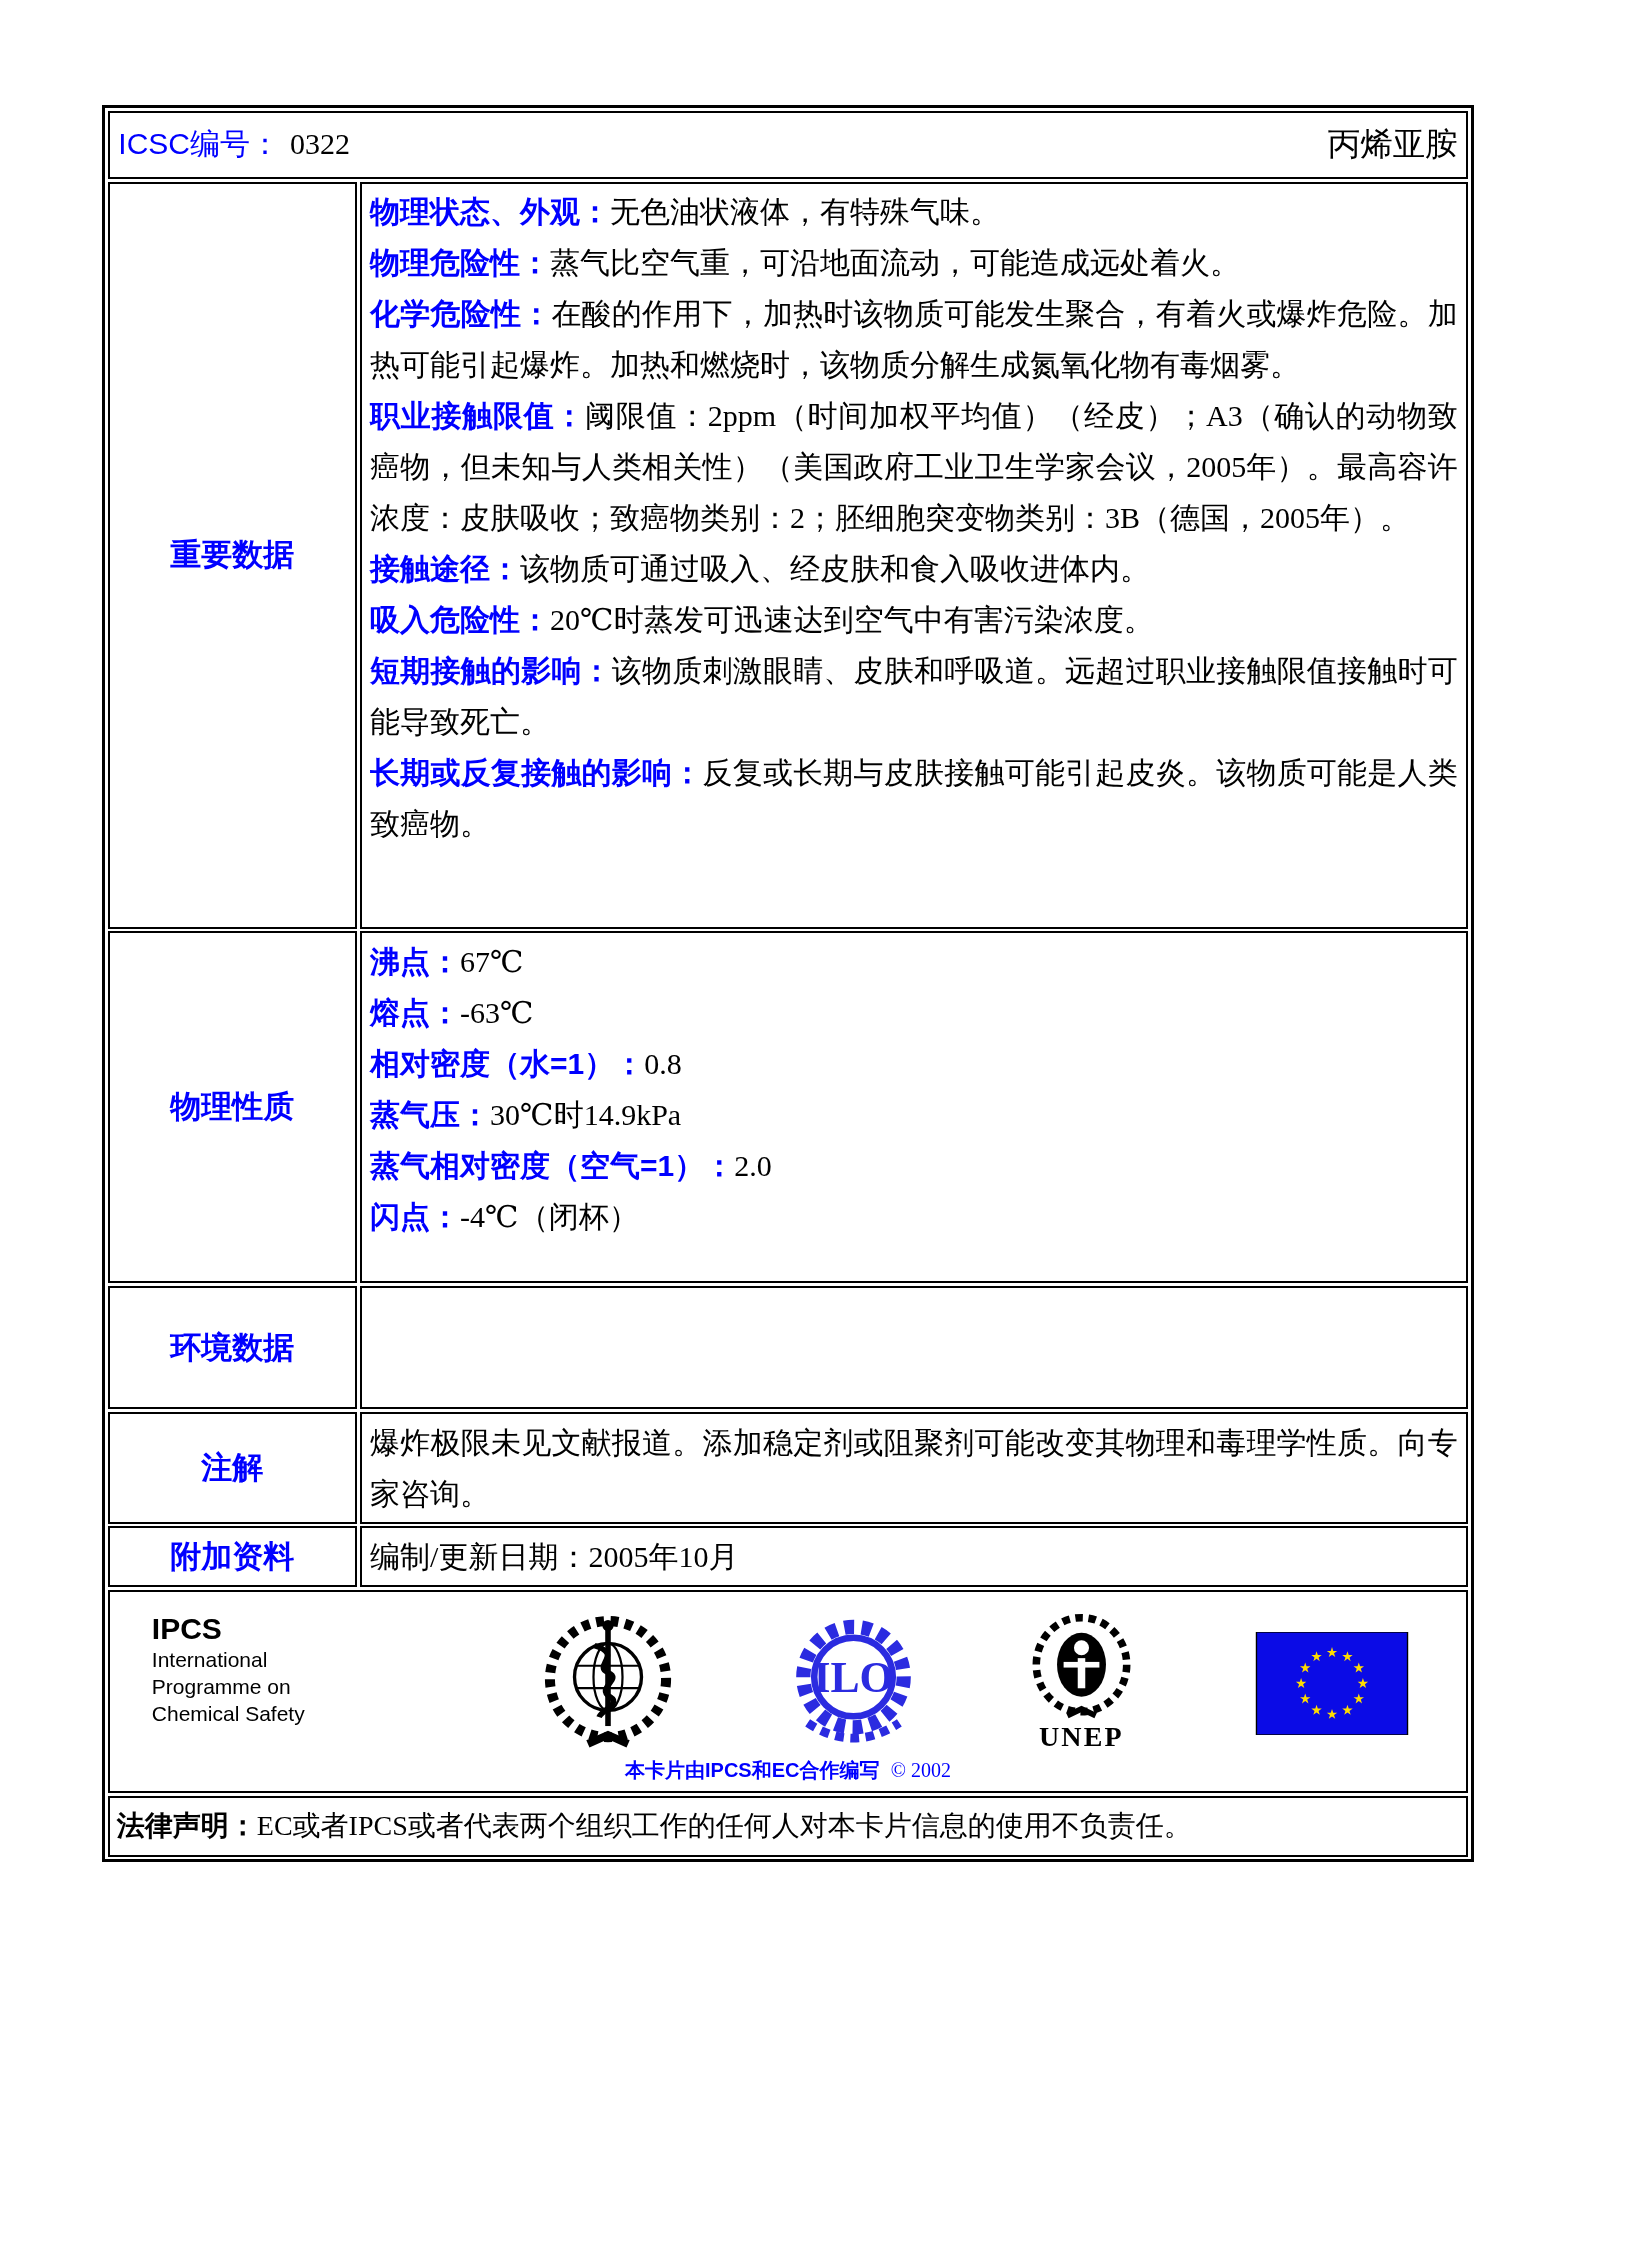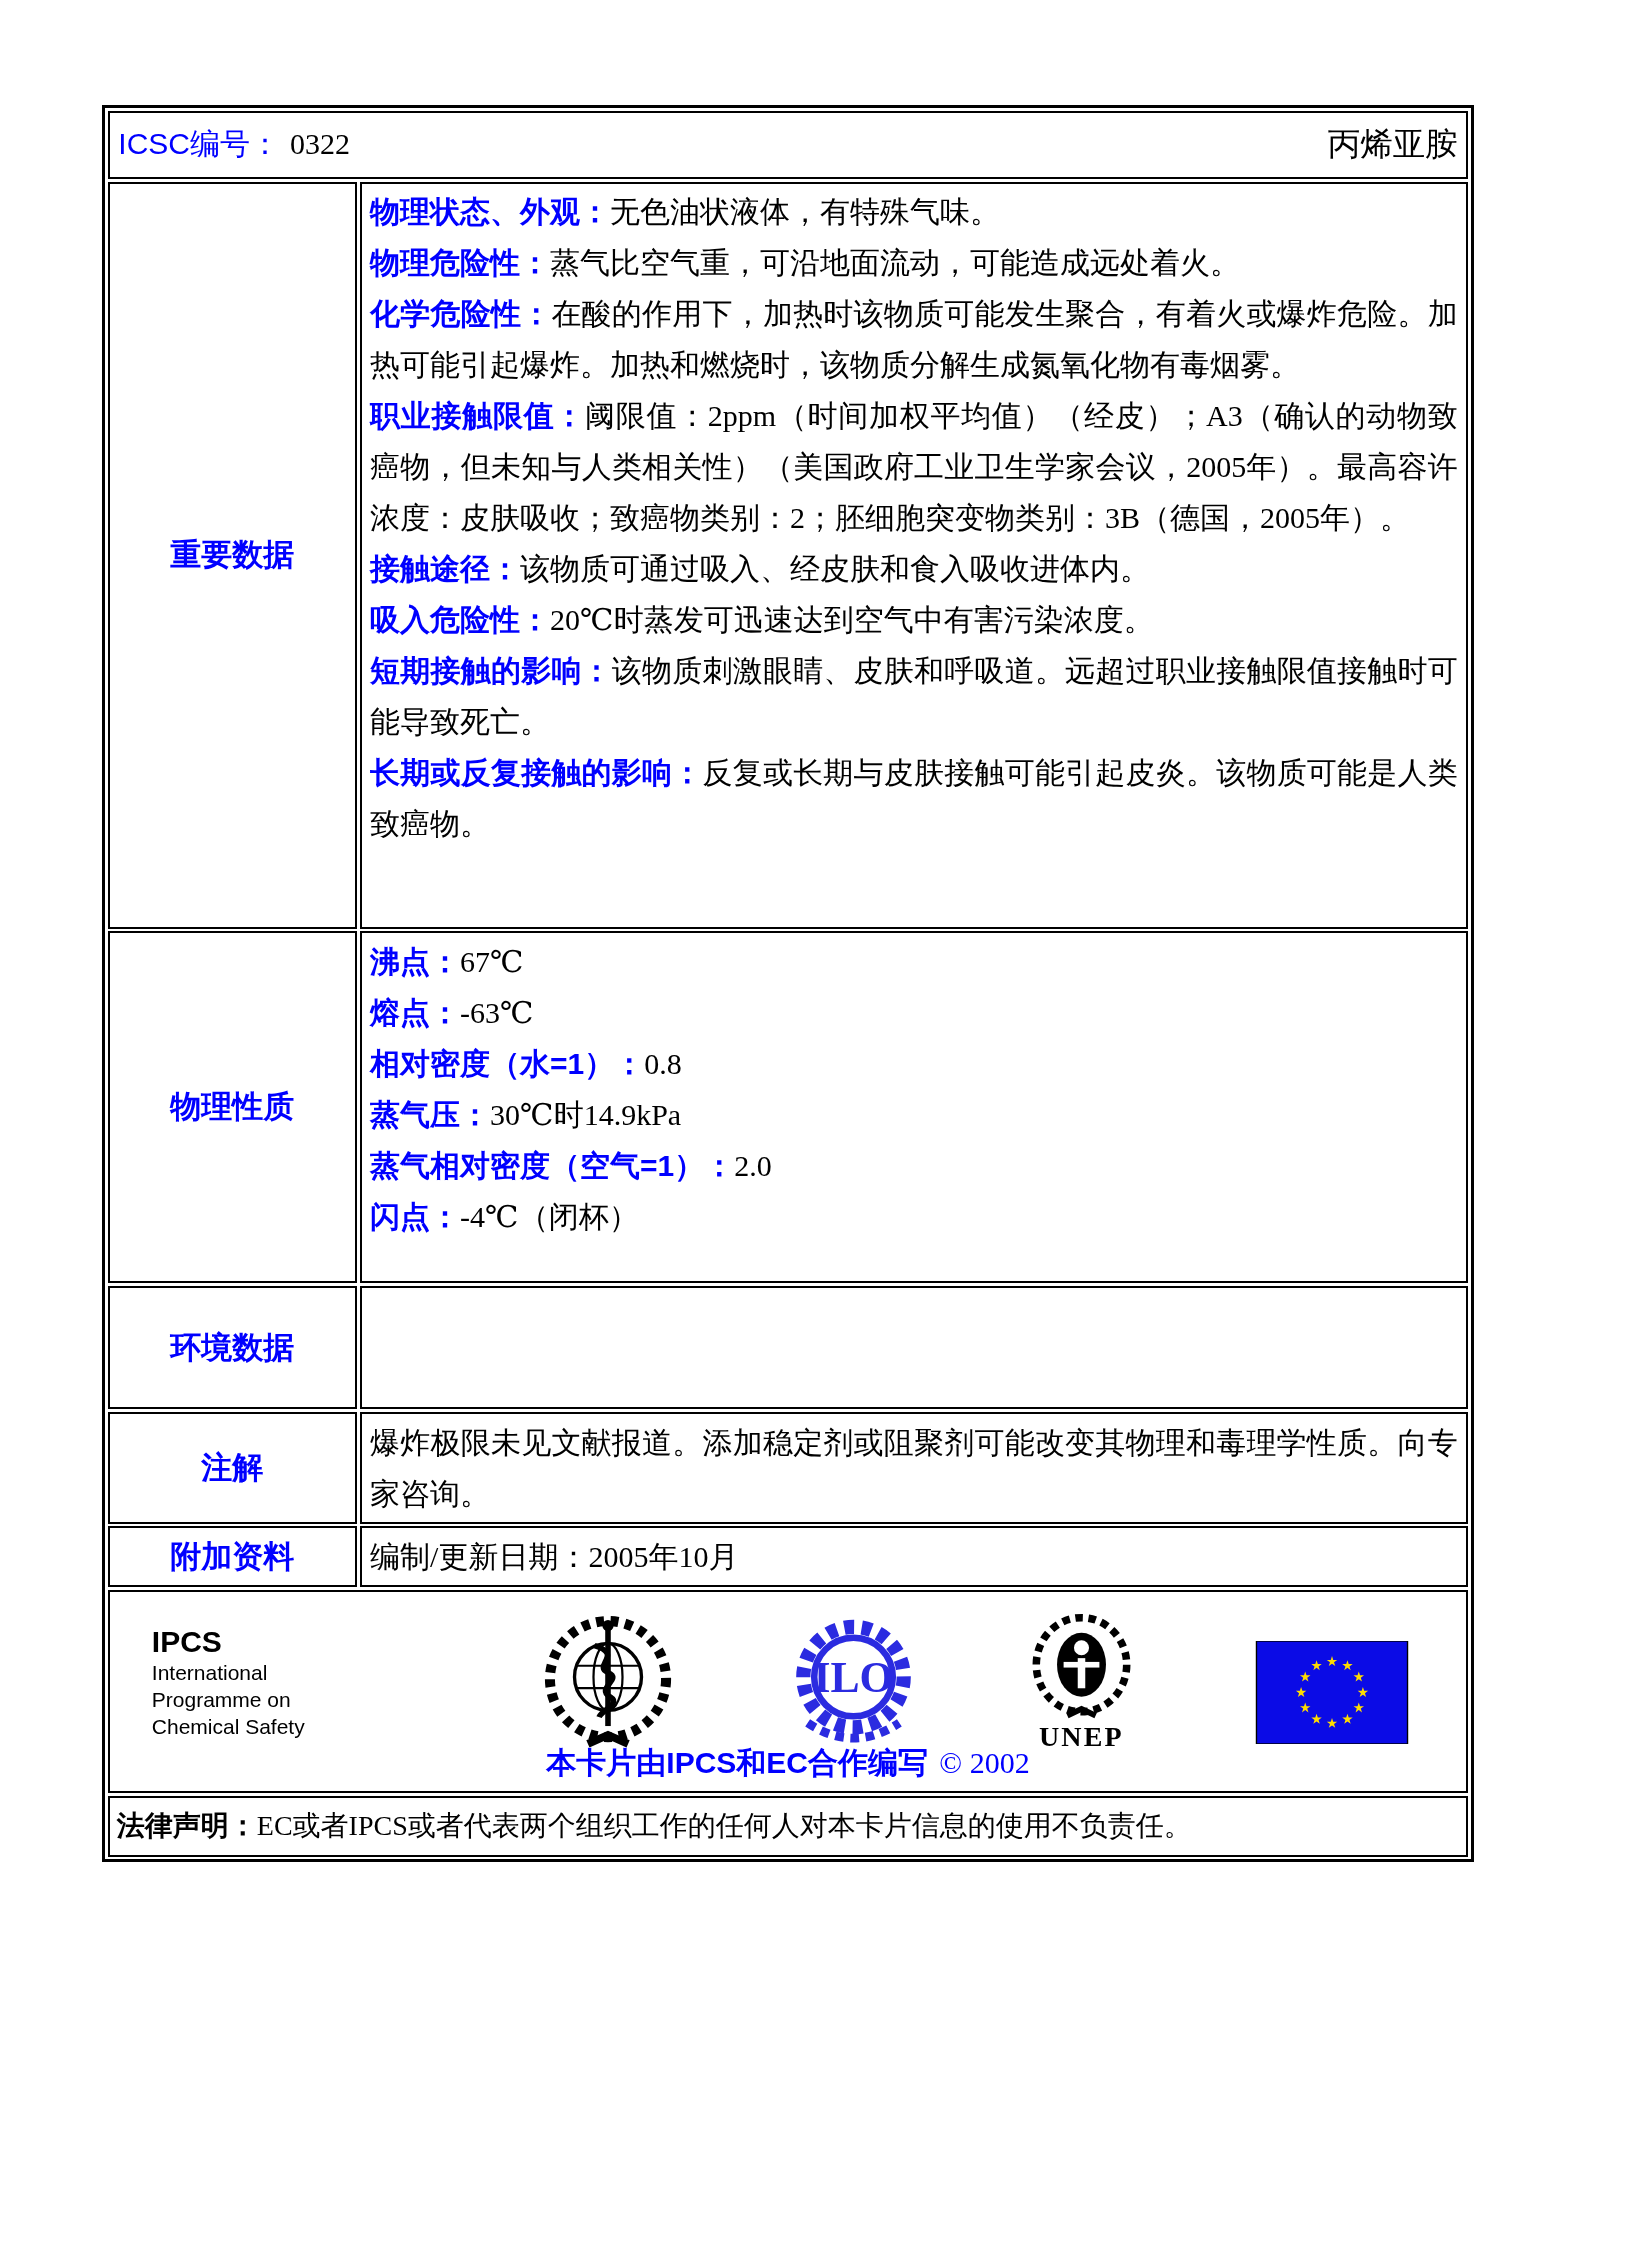--- a/index.html
+++ b/index.html
@@ -24,33 +24,33 @@
         font-size:31px;color:#0000ff;text-align:center;}
   .content-col{flex:1;padding:2.8px 8.5px;font-size:30px;line-height:51px;text-align:justify;}
   .kv .k{color:#0000ff;font-family:"Liberation Sans","DejaVu Sans",sans-serif;font-weight:bold;}
   .kv .v{color:#000;}
   .imp{min-height:747px;}
   .phys{min-height:352px;}
   .env{min-height:123px;}
   .notes{min-height:99px;display:flex;align-items:center;}
   .addl{min-height:40px;display:flex;align-items:flex-start;}
   .logos-cell{flex:1;height:203px;position:relative;padding:4.2px 0;}
-  .logos-strip{position:absolute;top:20px;left:0;width:100%;display:flex;align-items:center;}
+  .logos-strip{position:absolute;top:20px;left:0;width:100%;display:flex;align-items:flex-start;}
   .ipcs-block{margin-left:42px;width:212px;font-family:"Liberation Sans","DejaVu Sans",sans-serif;}
   .ipcs-title{font-size:30px;font-weight:bold;line-height:34px;}
   .ipcs-line{font-size:21px;line-height:27px;}
   .logo-box{display:flex;flex-direction:column;align-items:center;}
   .who-box{margin-left:177px;}
   .ilo-box{margin-left:113px;}
   .unep-box{margin-left:106px;}
   .eu-box{margin-left:117px;margin-top:20px;}
   .unep-word{font-family:"Liberation Serif","DejaVu Serif",serif;font-weight:bold;
         font-size:28px;letter-spacing:2.1px;margin-top:-4.2px;}
   .logos-caption{position:absolute;bottom:7px;left:0;width:100%;text-align:center;
-        font-size:30px;color:#0000ff;}
+        font-size:20px;color:#0000ff;}
   .logos-caption .cap-main{font-family:"Liberation Sans","DejaVu Sans",sans-serif;font-weight:bold;}
   .logos-caption .cap-suffix{font-family:"Liberation Serif","DejaVu Serif",serif;margin-left:11.3px;}
   .legal-cell{flex:1;min-height:61px;display:flex;align-items:center;padding:0 7px;}
   .legal-label{font-family:"Liberation Sans","DejaVu Sans",sans-serif;font-weight:bold;
         font-size:28px;color:#000;white-space:nowrap;}
   .legal-text{font-size:28px;color:#000;}
   svg{display:block;}
 </style>
 </head>
 <body>

